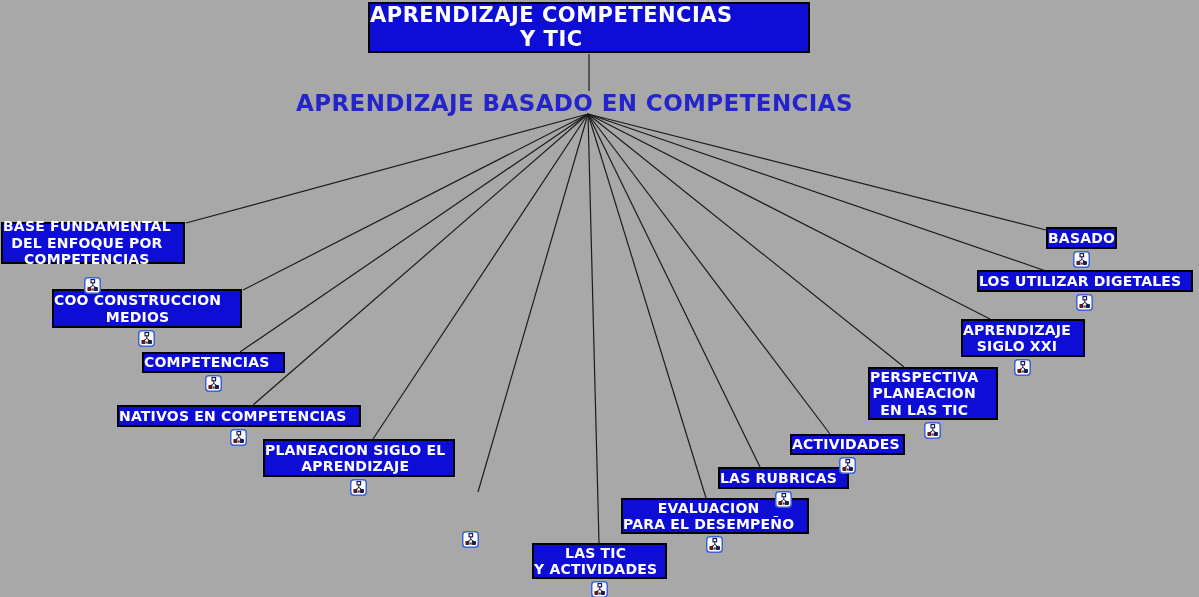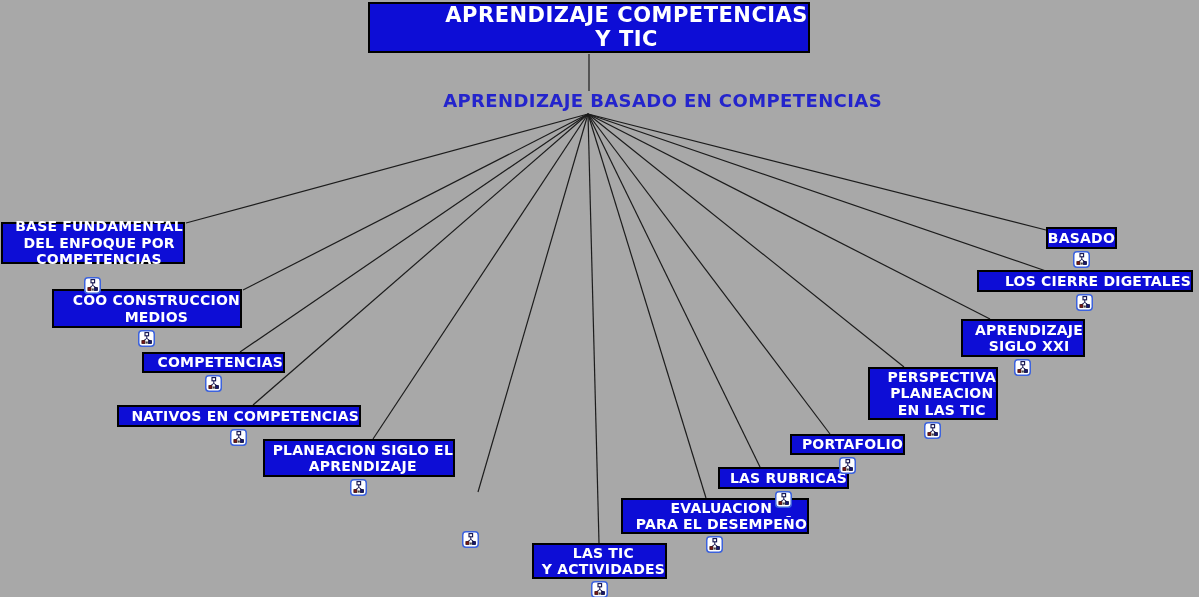--- a/index.html
+++ b/index.html
@@ -5,27 +5,27 @@
   html,body{margin:0;padding:0;background:#888;}
   .canvas{
     position:relative;width:1199px;height:597px;background:#a8a8a8;
     overflow:hidden;font-family:"DejaVu Sans","Liberation Sans",sans-serif;
   }
   .lines{position:absolute;left:0;top:0;z-index:1;}
   .node{
     position:absolute;box-sizing:border-box;z-index:2;
     background:#0d0dd6;border:2px solid #000;color:#fff;
     font-weight:bold;font-size:14px;line-height:16.5px;letter-spacing:.2px;
-    display:flex;align-items:center;justify-content:flex-end;
+    display:flex;align-items:center;justify-content:flex-start;
     text-align:center;white-space:pre;
   }
   .title-node{font-size:21px;line-height:23.5px;letter-spacing:.5px;}
   .root-label{
     position:absolute;z-index:2;color:#2424cc;font-weight:bold;
-    font-size:18px;letter-spacing:.4px;text-align:right;white-space:pre;
+    font-size:23px;letter-spacing:.4px;text-align:left;white-space:pre;
   }
   .res-icon{position:absolute;width:17px;height:17px;z-index:3;cursor:pointer;}
   .node span{pointer-events:none;}
 </style>
 </head>
 <body>
 
 <div class="canvas">
 
   <svg class="lines" width="1199" height="597">
@@ -94,33 +94,33 @@
 Y ACTIVIDADES</span>
   </div>
   <div class="node" style="left:718px;top:467px;width:131px;height:22px">
     <span>LAS RUBRICAS</span>
   </div>
   <div class="node" style="left:621px;top:498px;width:188px;height:36px">
     <span>EVALUACION
 PARA EL DESEMPEÑO</span>
   </div>
   <div class="node" style="left:790px;top:434px;width:115px;height:21px">
-    <span>PORTAFOLIO</span>
+    <span>ACTIVIDADES</span>
   </div>
   <div class="node" style="left:868px;top:367px;width:130px;height:53px">
     <span>PERSPECTIVA
 PLANEACION
 EN LAS TIC</span>
   </div>
   <div class="node" style="left:961px;top:319px;width:124px;height:38px">
     <span>APRENDIZAJE
 SIGLO XXI</span>
   </div>
   <div class="node" style="left:977px;top:270px;width:216px;height:22px">
-    <span>LOS CIERRE DIGETALES</span>
+    <span>LOS UTILIZAR DIGETALES</span>
   </div>
   <div class="node" style="left:1046px;top:227px;width:71px;height:22px">
     <span>BASADO</span>
   </div>
 
   <svg class="res-icon" style="left:84px;top:277px">
       <use href="#cmapicon"></use>
     </svg>
   <svg class="res-icon" style="left:138px;top:330px">
       <use href="#cmapicon"></use>

